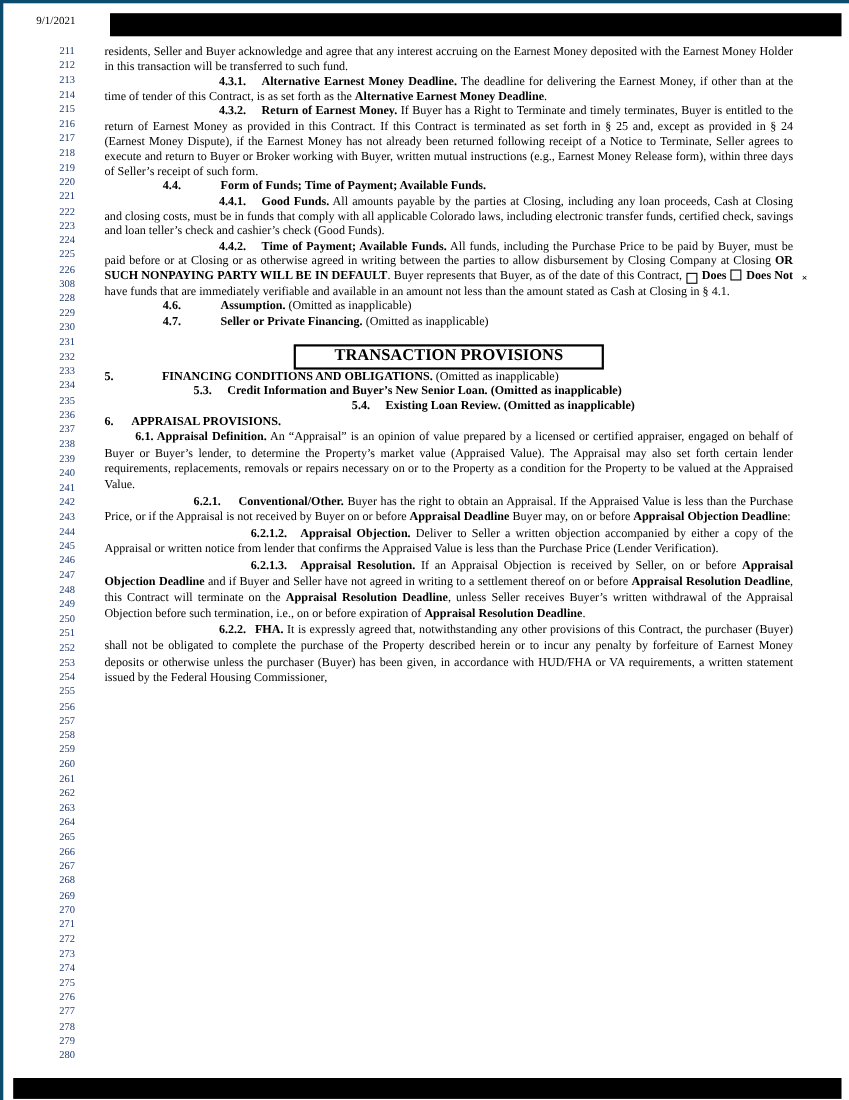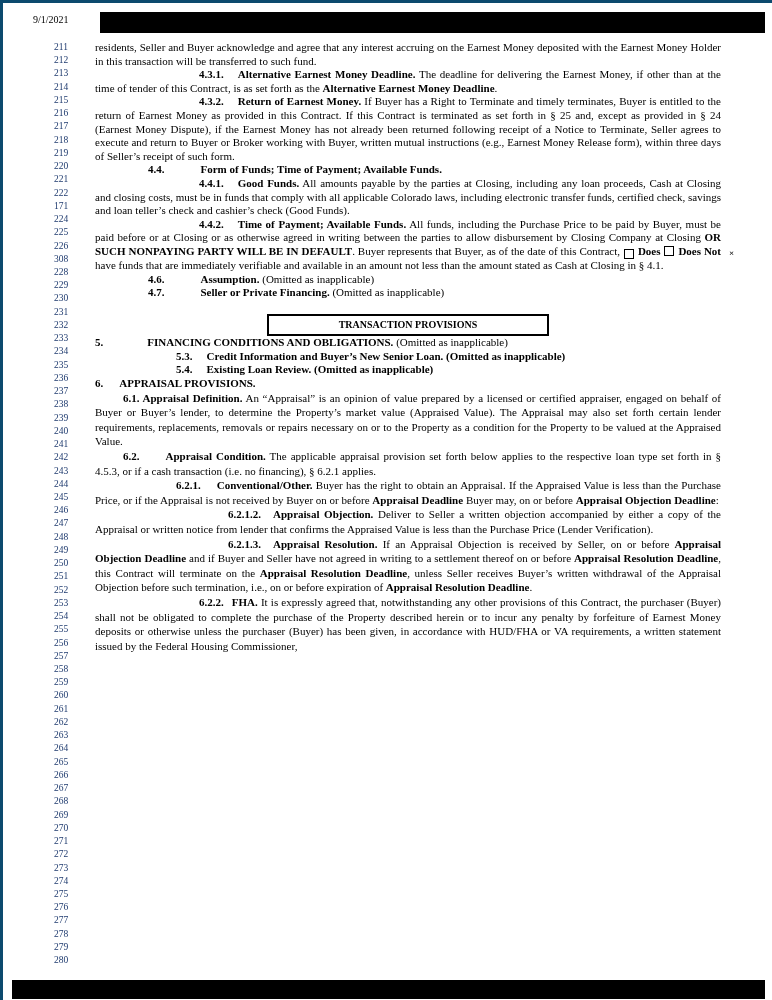--- a/index.html
+++ b/index.html
@@ -10,48 +10,48 @@
   .botbar{position:absolute;left:9px;top:977px;width:753px;height:19px;background:#000;}
   .linecol{position:absolute;left:40px;top:38px;width:36px;text-align:center;
            font-size:9.5px;line-height:13.23px;}
   .docbody{position:absolute;left:92px;top:38px;width:626px;font-size:11px;line-height:13.6px;}
   .docbody p{margin:0;}
   .j{text-align:justify;}
   .s6{line-height:14.6px;}
   .in28{text-indent:28px;} .in53{text-indent:53px;} .in81{text-indent:81px;}
   .in104{text-indent:104px;} .in133{text-indent:133px;}
   .mt8{margin-top:8px;} .mt14{margin-top:14px;} .mt16{margin-top:16px;}
-  .mt19{margin-top:19px;} .mt21{margin-top:21px;} .mt22{margin-top:22px;} .mt24{margin-top:24px;}
+  .mt19{margin-top:19px;} .mt21{margin-top:21px;text-align:center;} .mt22{margin-top:22px;} .mt24{margin-top:24px;}
   .b{font-weight:bold;}
   .tab{display:inline-block;}
   .cb{display:inline-block;box-sizing:border-box;width:10px;height:10px;border:1.4px solid #000;
       font-size:9px;line-height:7px;text-align:center;vertical-align:-1px;font-weight:bold;margin:0 1px;background:#fff;}
   .box{width:278px;margin:14px auto 0;border:2px solid #000;text-align:center;font-weight:bold;
-       font-size:10px;line-height:13.6px;padding:2px 0 3px;}
+       font-size:15px;line-height:13.6px;padding:2px 0 3px;}
 </style>
 </head>
 <body>
 
 <div class="page">
   <span class="date">9/1/2021</span>
   <div class="topbar"></div>
   <div class="linecol" style="color: rgb(30, 58, 110);">
       <div>211</div>
       <div>212</div>
       <div>213</div>
       <div>214</div>
       <div>215</div>
       <div>216</div>
       <div>217</div>
       <div>218</div>
       <div>219</div>
       <div>220</div>
       <div>221</div>
       <div>222</div>
-      <div>171</div>
+      <div>223</div>
       <div>224</div>
       <div>225</div>
       <div>226</div>
       <div>308</div>
       <div>228</div>
       <div>229</div>
       <div>230</div>
       <div>231</div>
       <div>232</div>
       <div>233</div>
@@ -111,20 +111,19 @@
     <p class="j in104"><span class="b">4.4.1.</span><span class="tab" style="width: 14px;"></span><span class="b">Good Funds.</span><span> All amounts payable by the parties at Closing, including any loan proceeds, Cash at Closing and closing costs, must be in funds that comply with all applicable Colorado laws, including electronic transfer funds, certified check, savings and loan teller’s check and cashier’s check (Good Funds).</span></p>
     <p class="j in104 mt14"><span class="b">4.4.2.</span><span class="tab" style="width: 14px;"></span><span class="b">Time of Payment; Available Funds.</span><span> All funds, including the Purchase Price to be paid by Buyer, must be paid before or at Closing or as otherwise agreed in writing between the parties to allow disbursement by Closing Company at Closing </span><span class="b">OR SUCH NONPAYING PARTY WILL BE IN DEFAULT</span><span>. Buyer represents that Buyer, as of the date of this Contract, </span><span class="cb">×</span><span> </span><span class="b">Does</span><span> </span><span class="cb"></span><span> </span><span class="b">Does Not</span><span>  have funds that are immediately verifiable and available in an amount not less than the amount stated as Cash at Closing in § 4.1.</span></p>
     <p class="in53 mt22"><span class="b">4.6.</span><span class="tab" style="width: 36px;"></span><span class="b">Assumption.</span><span> (Omitted as inapplicable)</span></p>
     <p class="in53 mt19"><span class="b">4.7.</span><span class="tab" style="width: 36px;"></span><span class="b">Seller or Private Financing.</span><span> (Omitted as inapplicable)</span></p>
     <div class="box"><span class="b">TRANSACTION PROVISIONS</span></div>
     <p class="mt24"><span class="b">5.</span><span class="tab" style="width: 44px;"></span><span class="b">FINANCING CONDITIONS AND OBLIGATIONS.</span><span> (Omitted as inapplicable)</span></p>
     <p class="in81 mt24"><span class="b">5.3.</span><span class="tab" style="width: 14px;"></span><span class="b">Credit Information and Buyer’s New Senior Loan. (Omitted as inapplicable)</span></p>
     <p class="in81 mt21"><span class="b">5.4.</span><span class="tab" style="width: 14px;"></span><span class="b">Existing Loan Review. (Omitted as inapplicable)</span></p>
     <p class="mt16"><span class="b">6.</span><span class="tab" style="width: 16px;"></span><span class="b">APPRAISAL PROVISIONS.</span></p>
     <p class="j s6 in28"><span class="b">6.1. Appraisal Definition.</span><span> An “Appraisal” is an opinion of value prepared by a licensed or certified appraiser, engaged on behalf of Buyer or Buyer’s lender, to determine the Property’s market value (Appraised Value). The Appraisal may also set forth certain lender requirements, replacements, removals or repairs necessary on or to the Property as a condition for the Property to be valued at the Appraised Value.</span></p>
-    <p class="j s6 in28"><span class="b">6.2.</span><span class="tab" style="width: 26px;"></span><span class="b">Appraisal Condition.</span><span> The applicable appraisal provision set forth below applies to the respective loan type set forth in § 4.5.3, or if a cash transaction (i.e. no financing), § 6.2.1 applies.</span></p>
     <p class="j s6 in81"><span class="b">6.2.1.</span><span class="tab" style="width: 16px;"></span><span class="b">Conventional/Other.</span><span> Buyer has the right to obtain an Appraisal. If the Appraised Value is less than the Purchase Price, or if the Appraisal is not received by Buyer on or before </span><span class="b">Appraisal Deadline</span><span> Buyer may, on or before </span><span class="b">Appraisal Objection Deadline</span><span>:</span></p>
     <p class="j s6 in133"><span class="b">6.2.1.2.</span><span class="tab" style="width: 12px;"></span><span class="b">Appraisal Objection.</span><span> Deliver to Seller a written objection accompanied by either a copy of the Appraisal or written notice from lender that confirms the Appraised Value is less than the Purchase Price (Lender Verification).</span></p>
     <p class="j s6 in133"><span class="b">6.2.1.3.</span><span class="tab" style="width: 12px;"></span><span class="b">Appraisal Resolution.</span><span> If an Appraisal Objection is received by Seller, on or before </span><span class="b">Appraisal Objection Deadline</span><span> and if Buyer and Seller have not agreed in writing to a settlement thereof on or before </span><span class="b">Appraisal Resolution Deadline</span><span>, this Contract will terminate on the </span><span class="b">Appraisal Resolution Deadline</span><span>, unless Seller receives Buyer’s written withdrawal of the Appraisal Objection before such termination, i.e., on or before expiration of </span><span class="b">Appraisal Resolution Deadline</span><span>.</span></p>
     <p class="j s6 in104"><span class="b">6.2.2.</span><span class="tab" style="width: 8px;"></span><span class="b">FHA.</span><span> It is expressly agreed that, notwithstanding any other provisions of this Contract, the purchaser (Buyer) shall not be obligated to complete the purchase of the Property described herein or to incur any penalty by forfeiture of Earnest Money deposits or otherwise unless the purchaser (Buyer) has been given, in accordance with HUD/FHA or VA requirements, a written statement issued by the Federal Housing Commissioner,</span></p>
   </div>
   <div class="botbar"></div>
 </div>
 
 </body></html>

